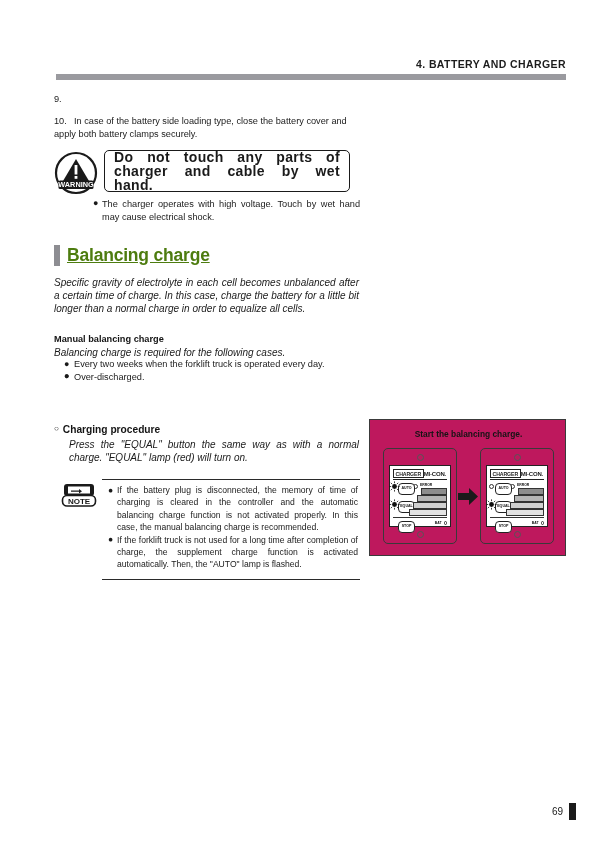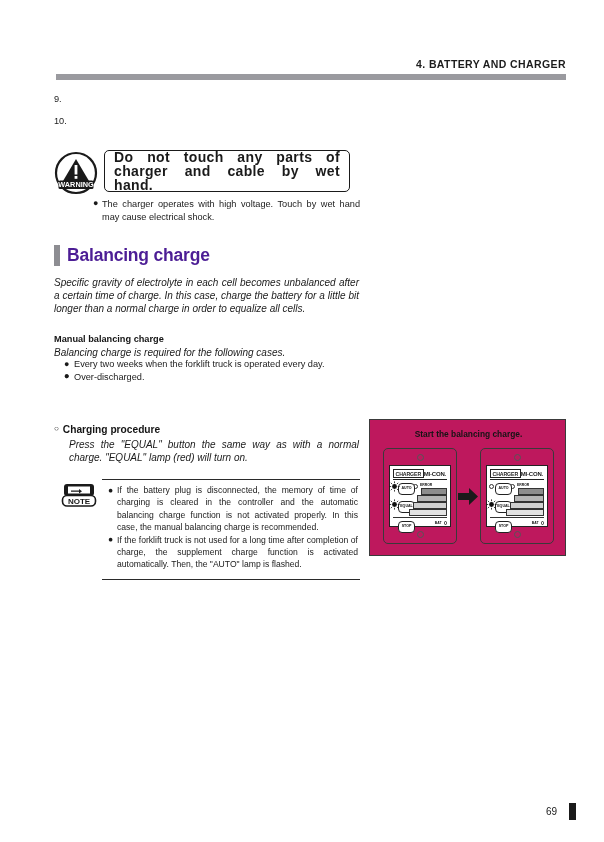--- a/index.html
+++ b/index.html
@@ -127,21 +127,22 @@
   .sec-bar {
     width: 6px;
     height: 21px;
     background: #8d8d92;
     margin-right: 7px;
   }
   .sec-title {
     font-size: 17.5px;
     font-weight: bold;
     letter-spacing: -0.2px;
-    color: #4c1d95;
+    color: #4d7c0f;
+    text-decoration: underline;
   }
 
   .para {
     position: absolute;
     font-size: 10px;
     line-height: 13px;
     text-align: justify;
     color: #1a1a1a;
     font-style: italic;
   }
@@ -425,40 +426,41 @@
     height: 17px;
   }
 
   
   .folio {
     position: absolute;
     right: 42px;
     bottom: 22px;
     display: flex;
     align-items: center;
-    gap: 12px;
+    gap: 6px;
     justify-content: flex-end;
   }
   .folio-num { font-size: 10px; color: #1a1a1a; }
   .folio-bar { width: 7px; height: 17px; background: #1a1a1a; }
 </style>
 </head>
 <body>
 
 <div class="page">
 
   <div class="header-title">4. BATTERY AND CHARGER</div>
   <div class="header-rule"></div>
 
   <div class="step" id="step9">
     <span class="num">9.</span>
   </div>
 
   <div class="step" id="step10">
     <span class="num">10.</span>
+    <span class="body">In case of the battery side loading type, close the battery cover and apply both battery clamps securely.</span>
   </div>
 
   <div class="warn-wrap">
     <svg class="warn-icon" viewBox="0 0 44 44">
       <circle cx="22" cy="22" r="20" fill="#ffffff" stroke="#1a1a1a" stroke-width="2.2"></circle>
       <path d="M22 8 L35 30 L9 30 Z" fill="#1a1a1a"></path>
       <rect x="20.6" y="14" width="2.8" height="9.5" fill="#ffffff"></rect>
       <rect x="20.6" y="25" width="2.8" height="2.8" fill="#ffffff"></rect>
       <path d="M4 30 h36 v7 a20 20 0 0 1 -36 0 Z" fill="#1a1a1a" opacity="0"></path>
       <rect x="4.5" y="29.5" width="35" height="8.5" rx="1.5" fill="#1a1a1a"></rect>

